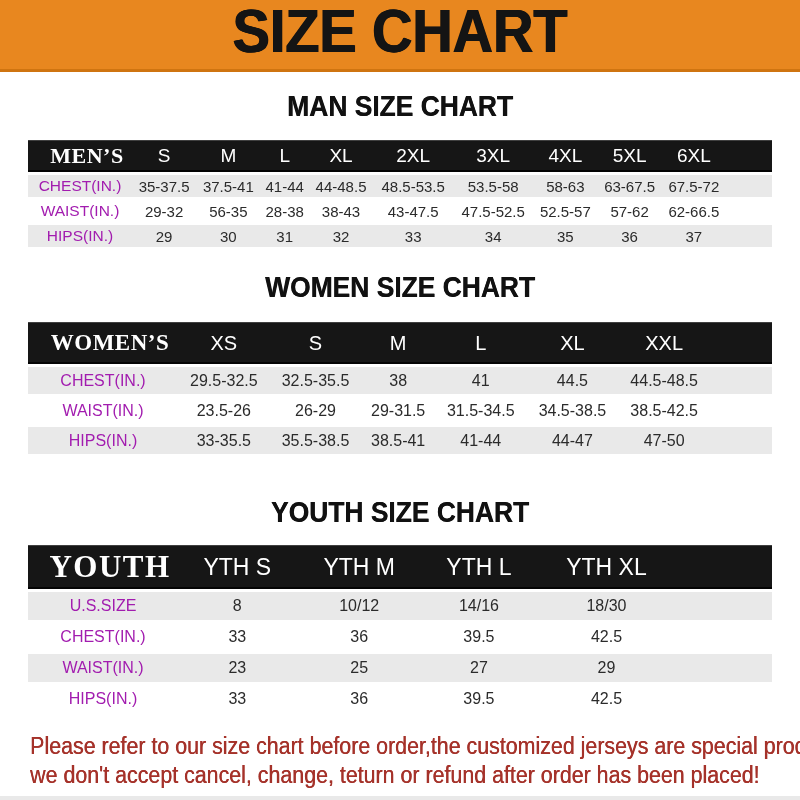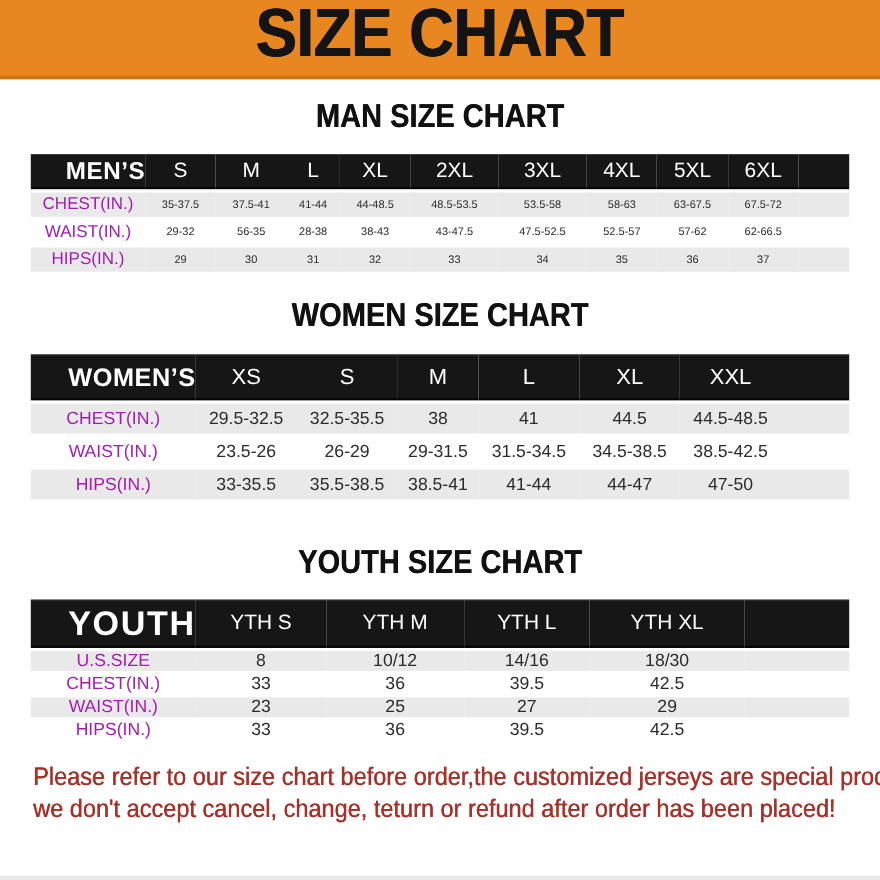--- a/index.html
+++ b/index.html
@@ -53,50 +53,51 @@
     table-layout: auto;
   }
   thead th {
     background: var(--header-row-bg, #161616);
     color: #ffffff;
     font-weight: normal;
     text-align: center;
     box-shadow: inset 0 1px 0 rgba(255,255,255,0.18), inset 0 -2px 0 rgba(0,0,0,0.8);
   }
   thead th.corner {
-    text-align: right;
+    text-align: center;
     padding-left: 14px;
     font-weight: bold;
     letter-spacing: 0.5px;
+    font-family: Liberation Serif, serif;
   }
   tbody td {
     text-align: center;
     color: #2b2b2b;
     background: var(--row-bg, #ffffff);
   }
   tbody tr:nth-child(odd) td { background: var(--alt-row-bg, #E9E9E9); }
   td.rowlabel { color: #a21caf; }
 
   
   .t-men th { height: 32px; font-size: 19px; }
   .t-men th.corner { font-size: 22px; }
-  .t-men td { height: 22px; font-size: 10px; }
+  .t-men td { height: 22px; font-size: 15px; }
   .t-men td.rowlabel { font-size: 15.5px; }
   .t-men col.c-label  { width: 104px; }
   .t-men col.c-spacer { width: 46px; }
 
   .t-women th { height: 42px; font-size: 20px; margin-left: 24px; }
   .t-women th.corner { font-size: 23px; }
   .t-women td { height: 27px; font-size: 16px; }
   .t-women col.c-label  { width: 150px; }
   .t-women col.c-spacer { width: 62px; }
 
-  .t-youth th { height: 44px; font-size: 19px; }
+  .t-youth th { height: 44px; font-size: 23px; }
   .t-youth th.corner { font-size: 31px; letter-spacing: 1.5px; }
-  .t-youth td { height: 18px; font-size: 16px; }
+  .t-youth td { height: 28px; font-size: 16px; }
   .t-youth col.c-label  { width: 150px; }
   .t-youth col.c-spacer { width: 95px; }
 
   
   .footer {
     margin: 16px 0 0 30px;
     color: var(--footer-color, #A5322A);
     font-size: 23px;
     line-height: 29px;
     transform: scaleX(0.93);

